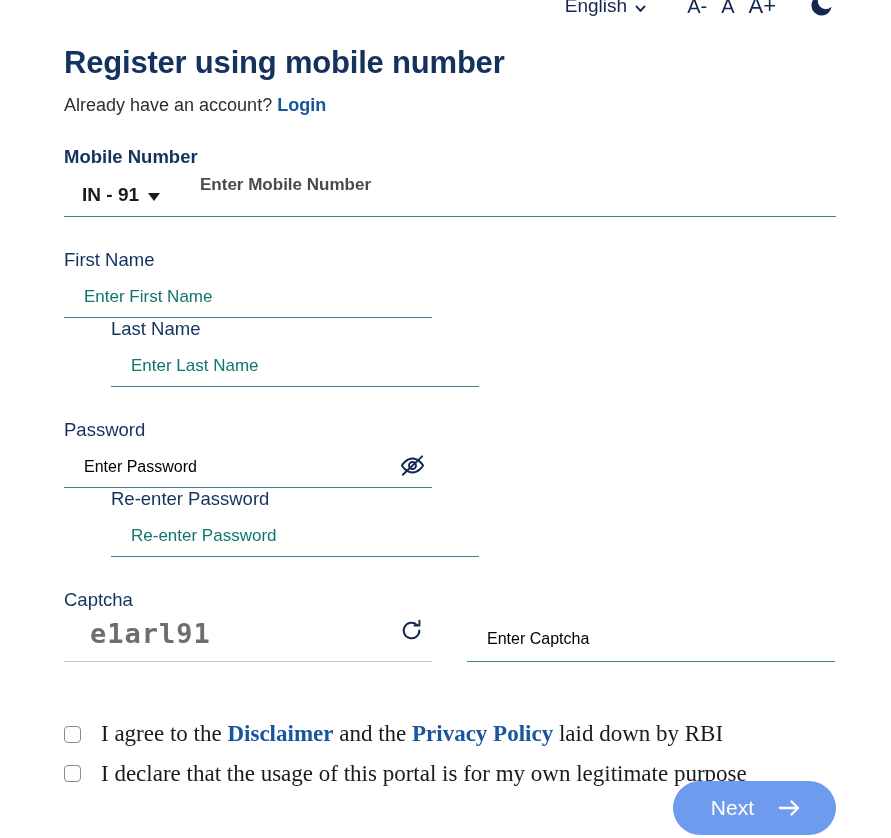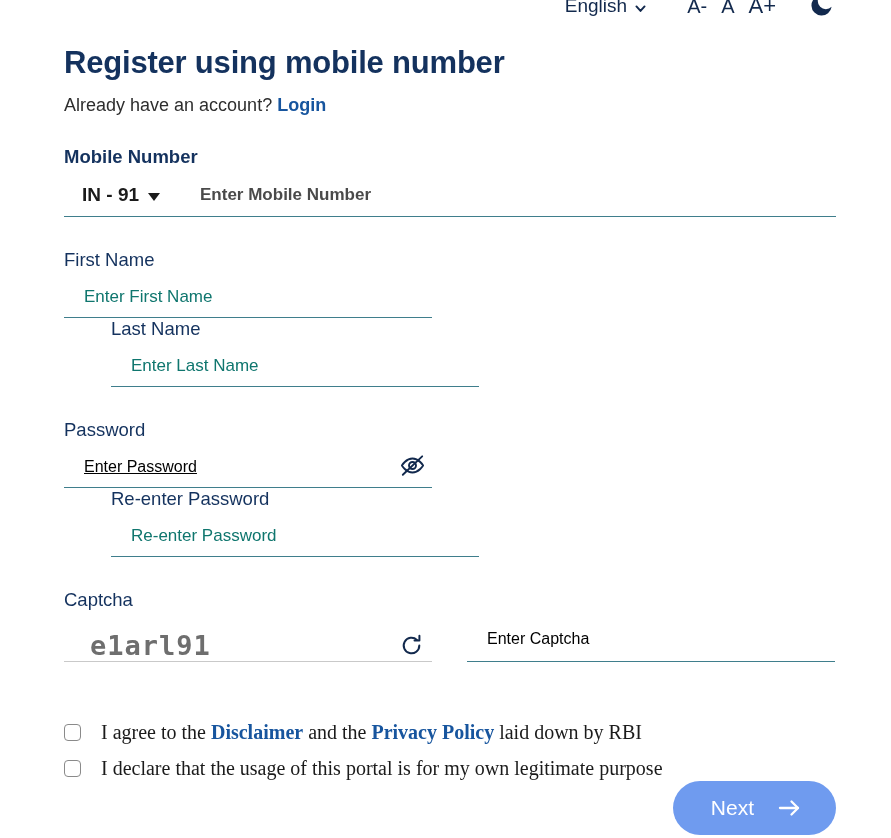--- a/index.html
+++ b/index.html
@@ -115,21 +115,20 @@
   }
   .underline-field .placeholder {
     font-size: 17px;
     color: #0f766e;
     padding-left: 20px;
     user-select: none;
   }
   .mobile-row { margin-top: 30px; font-weight: bold; }
   .mobile-field {
     display: flex;
-    align-items: center;
     height: 42px;
     border-bottom: 1.6px solid #3f7e8c;
     width: 772px;
   }
   .cc {
     display: flex;
     align-items: center;
     gap: 9px;
     font-size: 19px;
     color: #1b1b1b;
@@ -163,32 +162,32 @@
   }
   .col.right { margin-left: 47px; }
 
   .pw-field {
     display: flex;
     align-items: center;
     justify-content: space-between;
     border-bottom: 1.6px solid #3f7e8c;
     height: 40px;
   }
-  .pw-field .placeholder { padding-left: 20px; text-decoration: underline; }
+  .pw-field .placeholder { padding-left: 20px; }
   .eye-btn {
     background: none; border: none; padding: 0 6px 0 0;
     cursor: pointer; display: flex; align-items: center;
   }
 
   
   .captcha-row { margin-top: 30px; display: flex; }
   .captcha-box {
     width: 368px;
     display: flex;
-    align-items: flex-end;
+    align-items: flex-start;
     justify-content: space-between;
     border-bottom: 1.4px solid #c9c9c9;
     height: 44px;
   }
   .captcha-text {
     font-family: "DejaVu Sans Mono", monospace;
     font-weight: bold;
     font-size: 27px;
     letter-spacing: 1px;
     color: #6e6e6e;
@@ -222,21 +221,21 @@
   .cbox {
     width: 17px; height: 17px;
     border: 1.6px solid #8a8a8a;
     border-radius: 4px;
     background: #fff;
     flex: none;
     cursor: pointer;
   }
   .check-text {
     font-family: "Liberation Serif", serif;
-    font-size: 20px;
+    font-size: 23px;
     color: #1b1b1b;
     line-height: 1.25;
     text-align: center;
   }
   .check-text .link {
     color: #17559e;
     font-weight: bold;
     text-decoration: none;
     cursor: pointer;
   }

